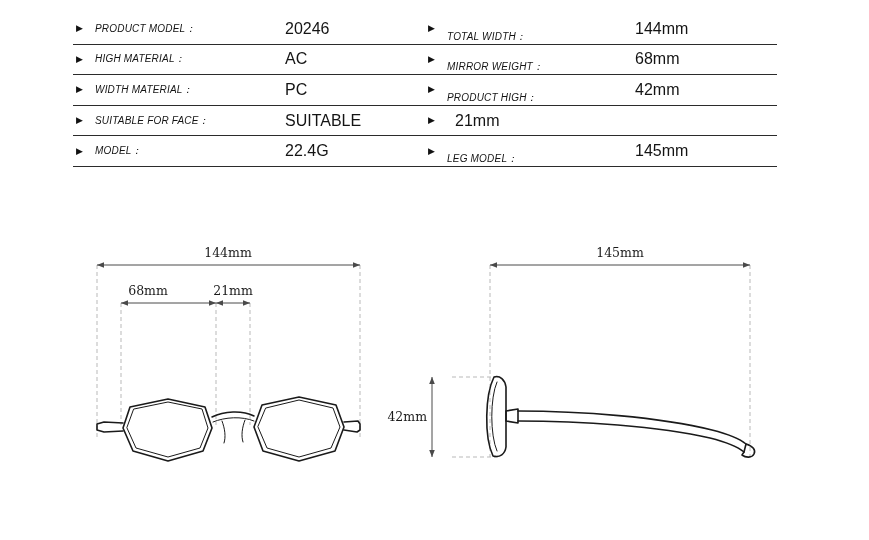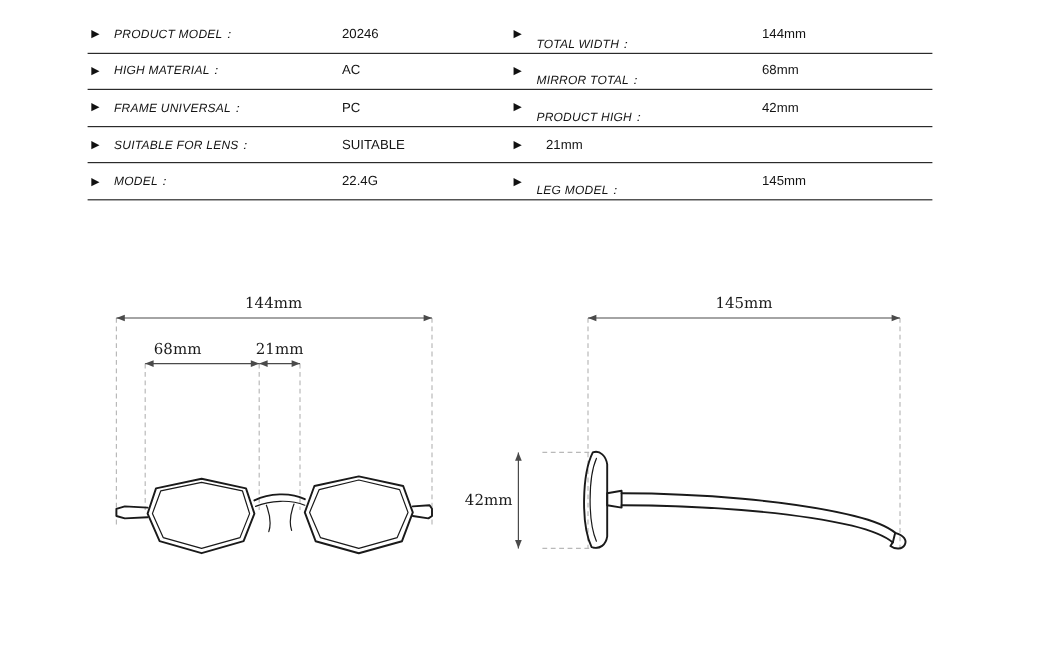--- a/index.html
+++ b/index.html
@@ -49,21 +49,21 @@
     font-size: 10px;
     letter-spacing: 0.2px;
     white-space: nowrap;
     font-style: italic;
   }
   .spec-col.right .spec-label {
     flex: 0 0 180px;
     margin-top: 16px;
   }
   .spec-value {
-    font-size: 11px;
+    font-size: 16px;
     white-space: nowrap;
   }
   .spec-col.right .spec-value {
     padding-left: 8px;
   }
 
   
   .drawings {
     position: absolute;
     left: 0;
@@ -89,44 +89,44 @@
       <span class="spec-label">PRODUCT MODEL：</span>
       <span class="spec-value">20246</span>
     </div>
     <div class="spec-row">
       <span class="arrow">▶</span>
       <span class="spec-label">HIGH MATERIAL：</span>
       <span class="spec-value">AC</span>
     </div>
     <div class="spec-row">
       <span class="arrow">▶</span>
-      <span class="spec-label">FRAME UNIVERSAL：</span>
+      <span class="spec-label">WIDTH MATERIAL：</span>
       <span class="spec-value">PC</span>
     </div>
     <div class="spec-row">
       <span class="arrow">▶</span>
-      <span class="spec-label">SUITABLE FOR LENS：</span>
+      <span class="spec-label">SUITABLE FOR FACE：</span>
       <span class="spec-value">SUITABLE</span>
     </div>
     <div class="spec-row">
       <span class="arrow">▶</span>
       <span class="spec-label">MODEL：</span>
       <span class="spec-value">22.4G</span>
     </div>
   </div>
 
   <div class="spec-col right">
     <div class="spec-row">
       <span class="arrow">▶</span>
       <span class="spec-label">TOTAL WIDTH：</span>
       <span class="spec-value">144mm</span>
     </div>
     <div class="spec-row">
       <span class="arrow">▶</span>
-      <span class="spec-label">MIRROR TOTAL：</span>
+      <span class="spec-label">MIRROR WEIGHT：</span>
       <span class="spec-value">68mm</span>
     </div>
     <div class="spec-row">
       <span class="arrow">▶</span>
       <span class="spec-label">PRODUCT HIGH：</span>
       <span class="spec-value">42mm</span>
     </div>
     <div class="spec-row">
       <span class="arrow">▶</span>
       <span class="spec-value">21mm</span>

